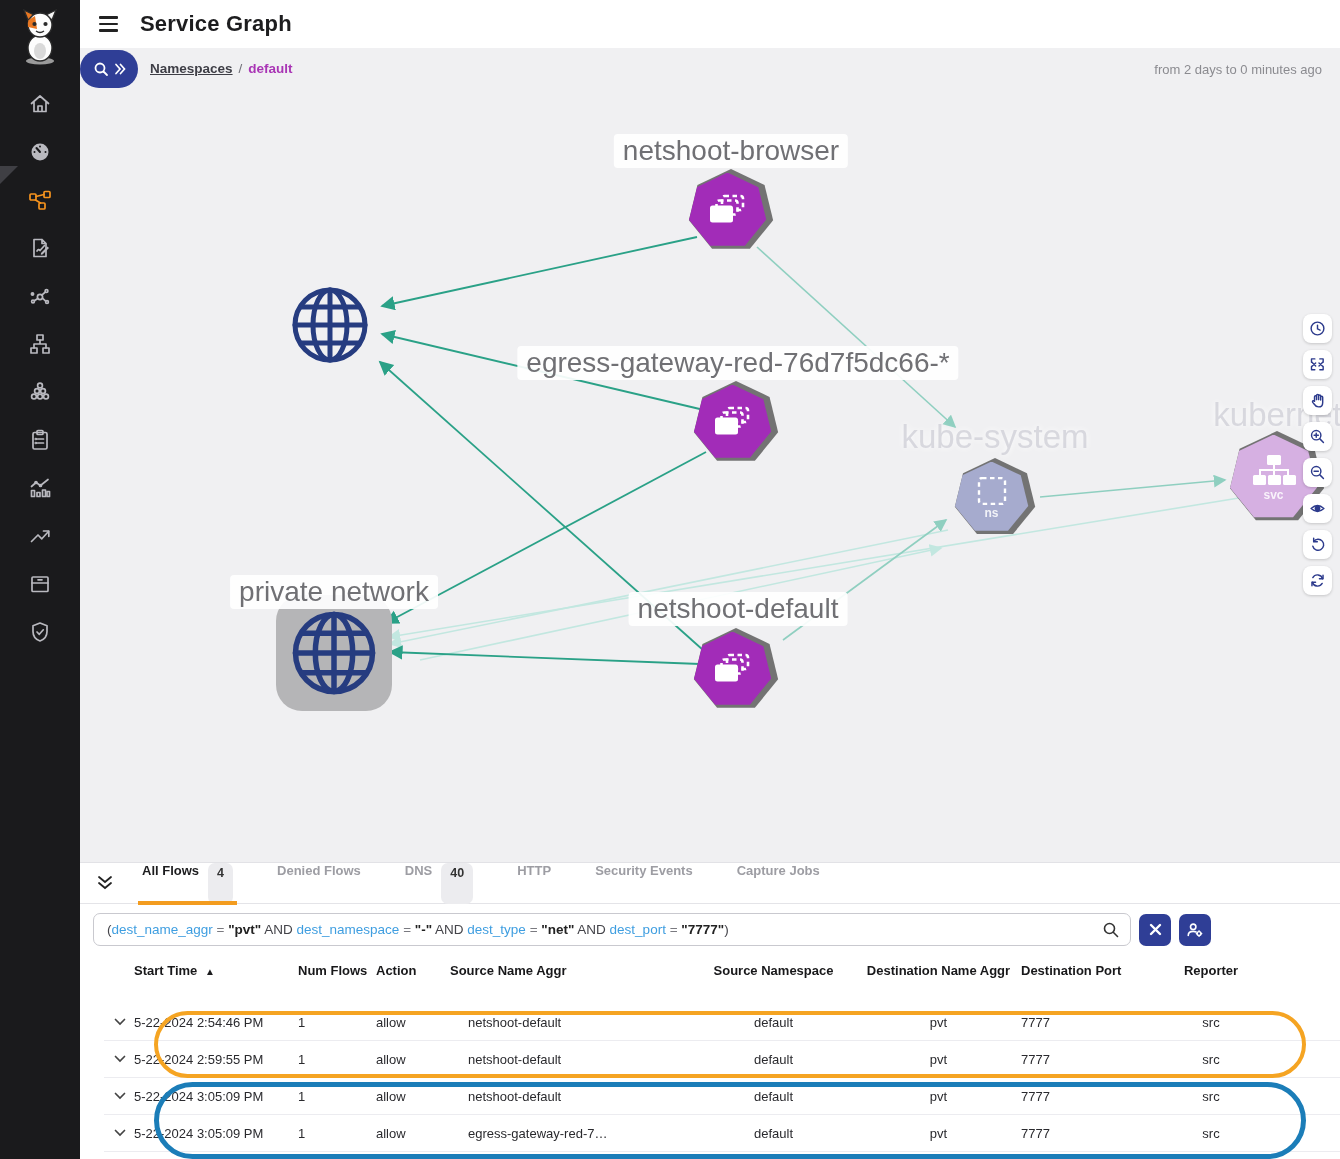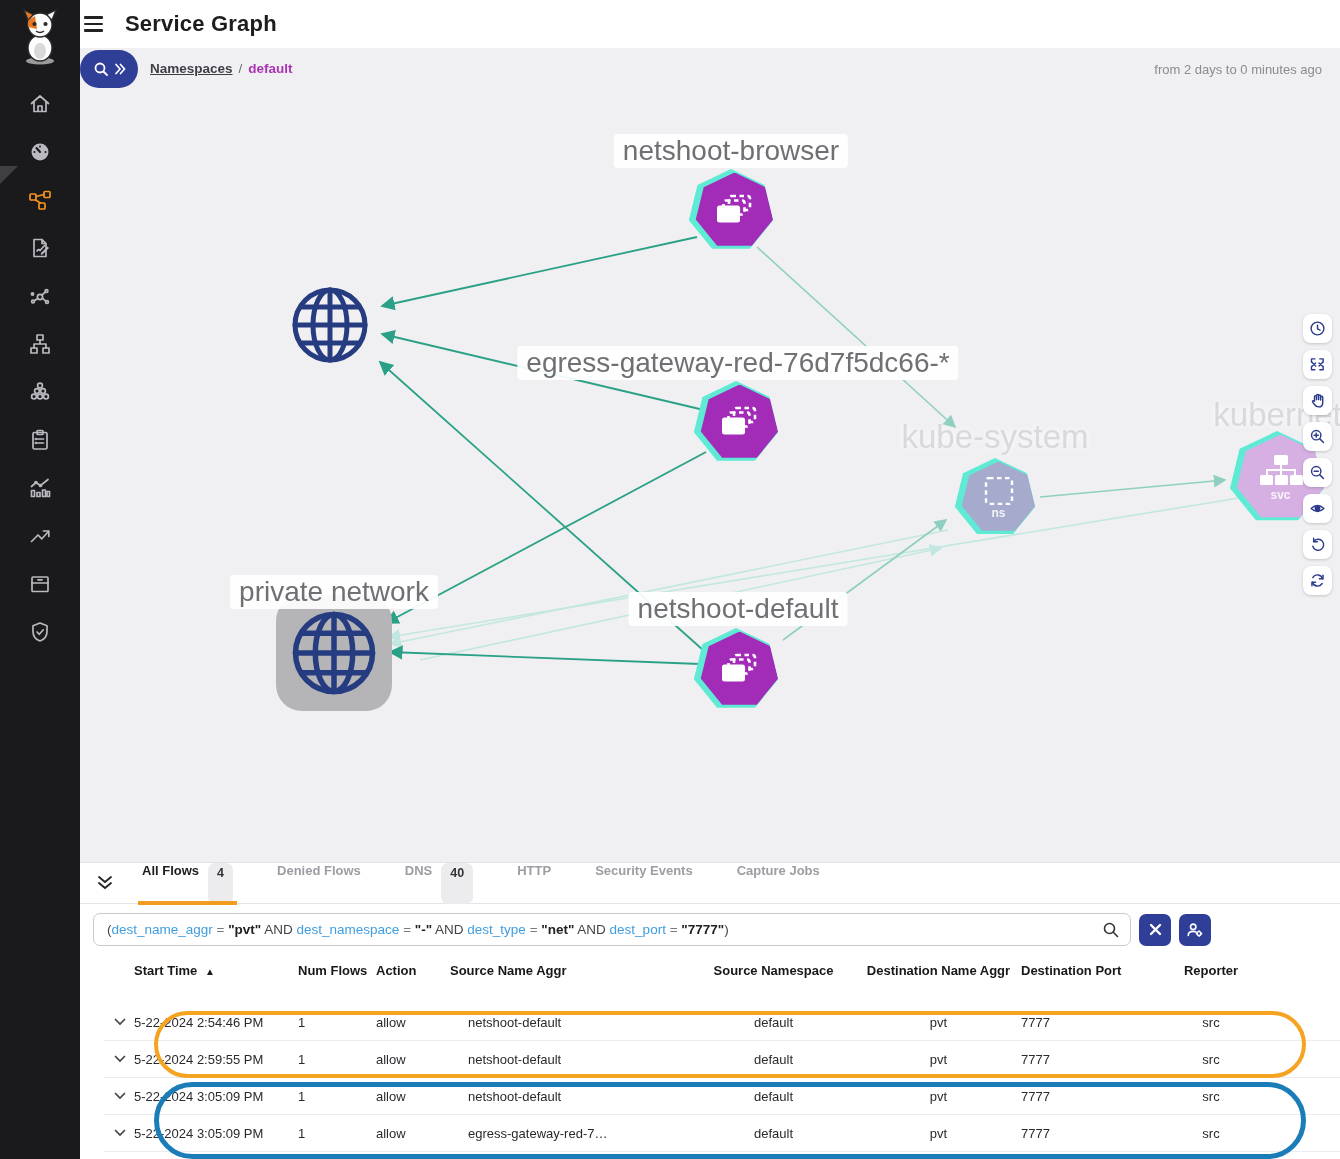--- a/index.html
+++ b/index.html
@@ -9,41 +9,41 @@
   
   .sidebar { width:80px; background:#1a1a1c; display:flex; flex-direction:column; align-items:center; flex-shrink:0; position:relative; z-index:30; }
   .logo { margin:8px 0 10px 0; }
   .side-item { width:80px; height:48px; display:flex; align-items:center; justify-content:center; position:relative; cursor:pointer; }
   .side-item svg { stroke:#b9b9bf; fill:none; stroke-width:1.7; stroke-linecap:round; stroke-linejoin:round; }
   .side-item.active svg { stroke:#f7941e; }
   .notch { position:absolute; left:0; top:-10px; width:0; height:0; border-top:18px solid #3f3f44; border-right:18px solid transparent; }
 
   
   .main { flex:1; display:flex; flex-direction:column; position:relative; }
-  .topbar { height:48px; background:#fff; display:flex; align-items:center; gap:18px; }
+  .topbar { height:48px; background:#fff; display:flex; align-items:center; padding-left:15px; gap:18px; }
   .hamburger { background:none; border:none; cursor:pointer; display:flex; flex-direction:column; gap:4px; padding:4px; }
   .hamburger span { width:19px; height:2.6px; background:#222; border-radius:1px; }
   .topbar h1 { font-size:22px; font-weight:700; color:#1d1d1f; letter-spacing:0.2px; }
 
   
   .canvas { position:relative; width:1260px; height:814px; background:#f0f0f2; overflow:hidden; }
   .edges { position:absolute; left:0; top:0; z-index:1; }
 
   .crumb-row { position:absolute; left:0; top:2px; width:100%; height:40px; z-index:20; }
   .search-pill { position:absolute; left:0px; top:0px; width:58px; height:38px; background:#2f3e96; border-radius:19px; display:flex; align-items:center; justify-content:center; gap:5px; cursor:pointer; }
   .crumbs { position:absolute; left:70px; top:11px; font-size:13.5px; color:#3e3e46; }
   .crumbs .root { color:#3e3e46; text-decoration:underline; font-weight:600; cursor:pointer; }
   .crumbs .sep { color:#6d6d75; margin:0 6px; }
   .crumbs .cur { color:#a935b5; font-weight:600; }
   .time-range { position:absolute; right:18px; top:12px; font-size:13px; color:#8b8b90; }
 
   
   .g-label { position:absolute; z-index:6; transform:translateX(-50%); background:rgba(255,255,255,0.92); color:#707074; font-size:28px; padding:1px 9px; border-radius:4px; white-space:nowrap; }
   .g-label.faded { background:transparent; color:rgba(205,205,214,0.75); font-size:33px; text-shadow:0 0 6px #fff; padding:0; }
-  .hept { position:absolute; transform:translate(-50%,-50%); z-index:5; clip-path:polygon(50% 0%,89% 19%,99% 61%,72% 95%,28% 95%,1% 61%,11% 19%); background:#5eead4; display:flex; align-items:center; justify-content:flex-end; }
+  .hept { position:absolute; transform:translate(-50%,-50%); z-index:5; clip-path:polygon(50% 0%,89% 19%,99% 61%,72% 95%,28% 95%,1% 61%,11% 19%); background:#737373; display:flex; align-items:center; justify-content:flex-start; }
   .hept .inner { clip-path:polygon(50% 0%,89% 19%,99% 61%,72% 95%,28% 95%,1% 61%,11% 19%); width:calc(100% - 7px); height:calc(100% - 7px); display:flex; flex-direction:column; align-items:center; justify-content:center; }
   .inner.pod { background:#a22cb8; }
   .inner.ns  { background:#a6abce; }
   .inner.svcn { background:#d6b0e2; }
   .hept .sub { color:#fff; font-size:12px; font-weight:700; opacity:.85; margin-top:1px; }
   .globe-node { position:absolute; transform:translate(-50%,-50%); z-index:5; }
   .pvt-box { position:absolute; transform:translate(-50%,-50%); width:116px; height:116px; background:#b5b5b7; border-radius:26px; display:flex; align-items:center; justify-content:center; z-index:4; }
 
   
   .g-toolbar { position:absolute; right:8px; top:266px; display:flex; flex-direction:column; gap:7px; z-index:25; }

